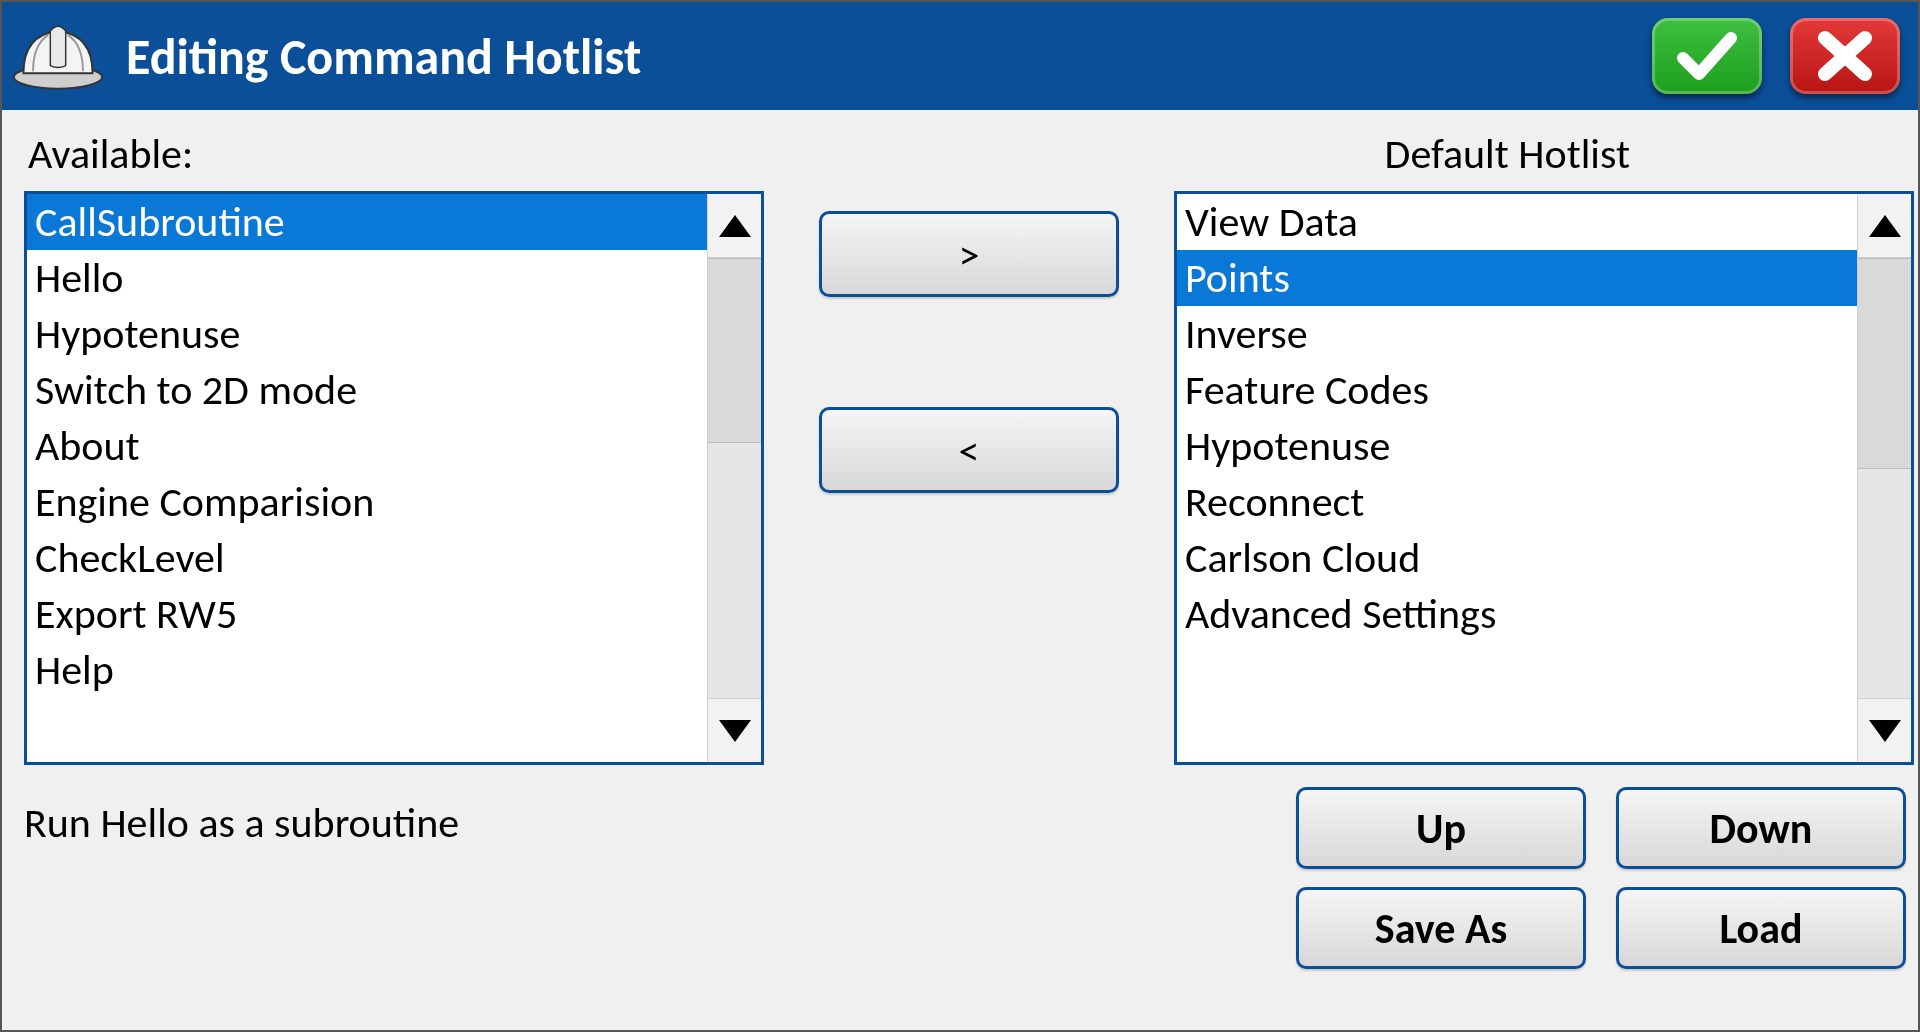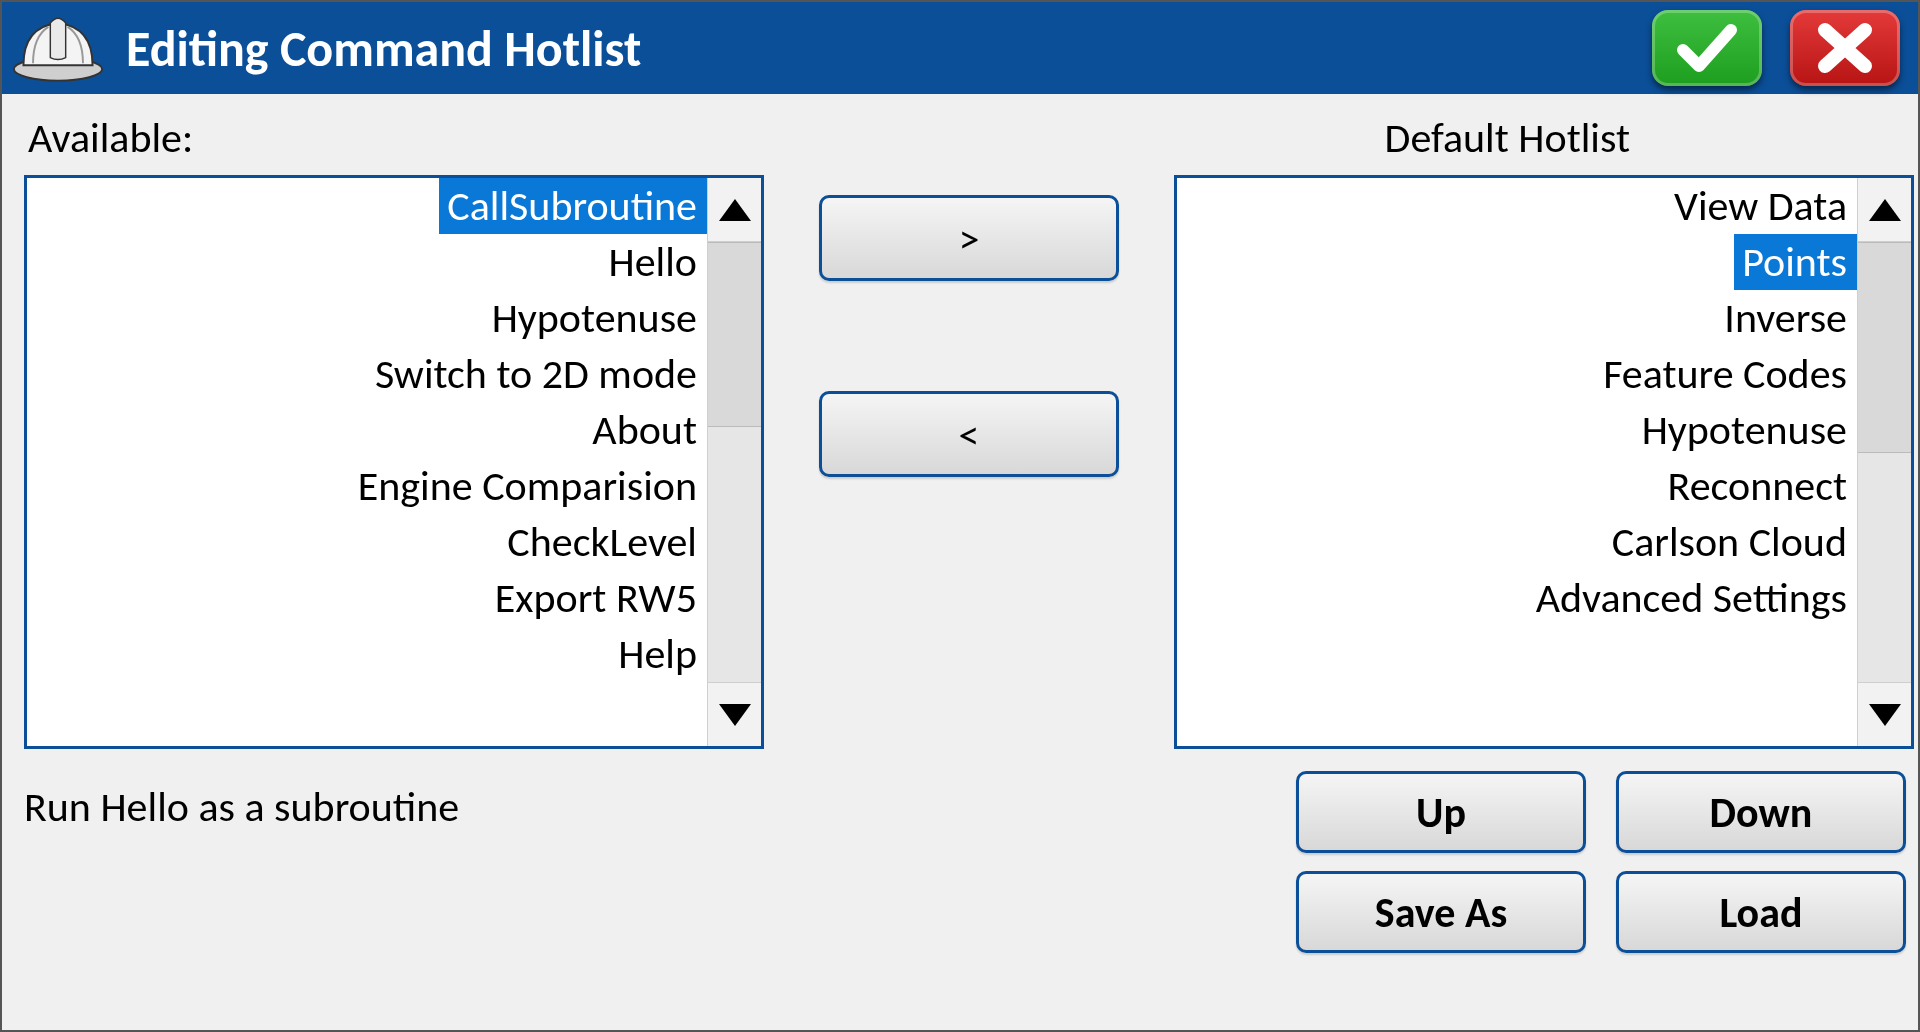--- a/index.html
+++ b/index.html
@@ -11,21 +11,21 @@
     width: 1920px;
     height: 1032px;
     border: 2px solid #555;
     display: flex;
     flex-direction: column;
   }
 
   
   .header {
     background: #0b4f99;
-    height: 92px;
+    height: 108px;
     display: flex;
     align-items: center;
     padding: 0 18px 0 8px;
     gap: 14px;
   }
   .header-title {
     color: #fff;
     font-size: 50px;
     font-weight: 700;
     flex: 1;
@@ -75,21 +75,20 @@
     height: 574px;
     border: 3px solid #0b4f99;
     background: #fff;
     display: flex;
   }
   .list-items {
     flex: 1;
     overflow: hidden;
     display: flex;
     flex-direction: column;
-    align-items: flex-end;
   }
   .list-item {
     font-size: 42px;
     line-height: 1.0;
     padding: 7px 10px 7px 8px;
     white-space: nowrap;
     cursor: default;
   }
   .list-item.selected {
     background: #0a78d6;

